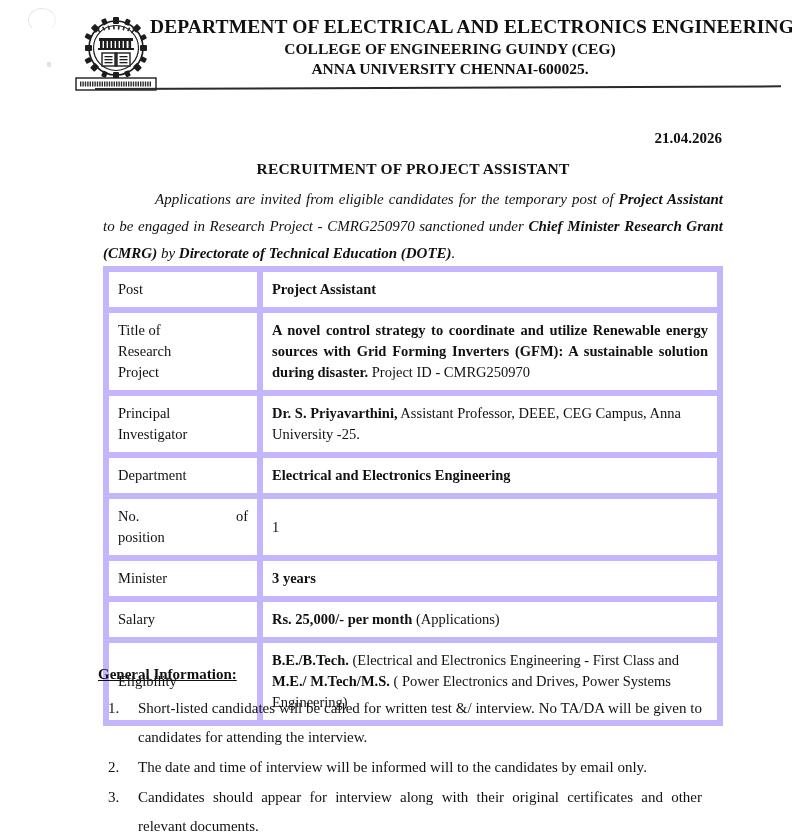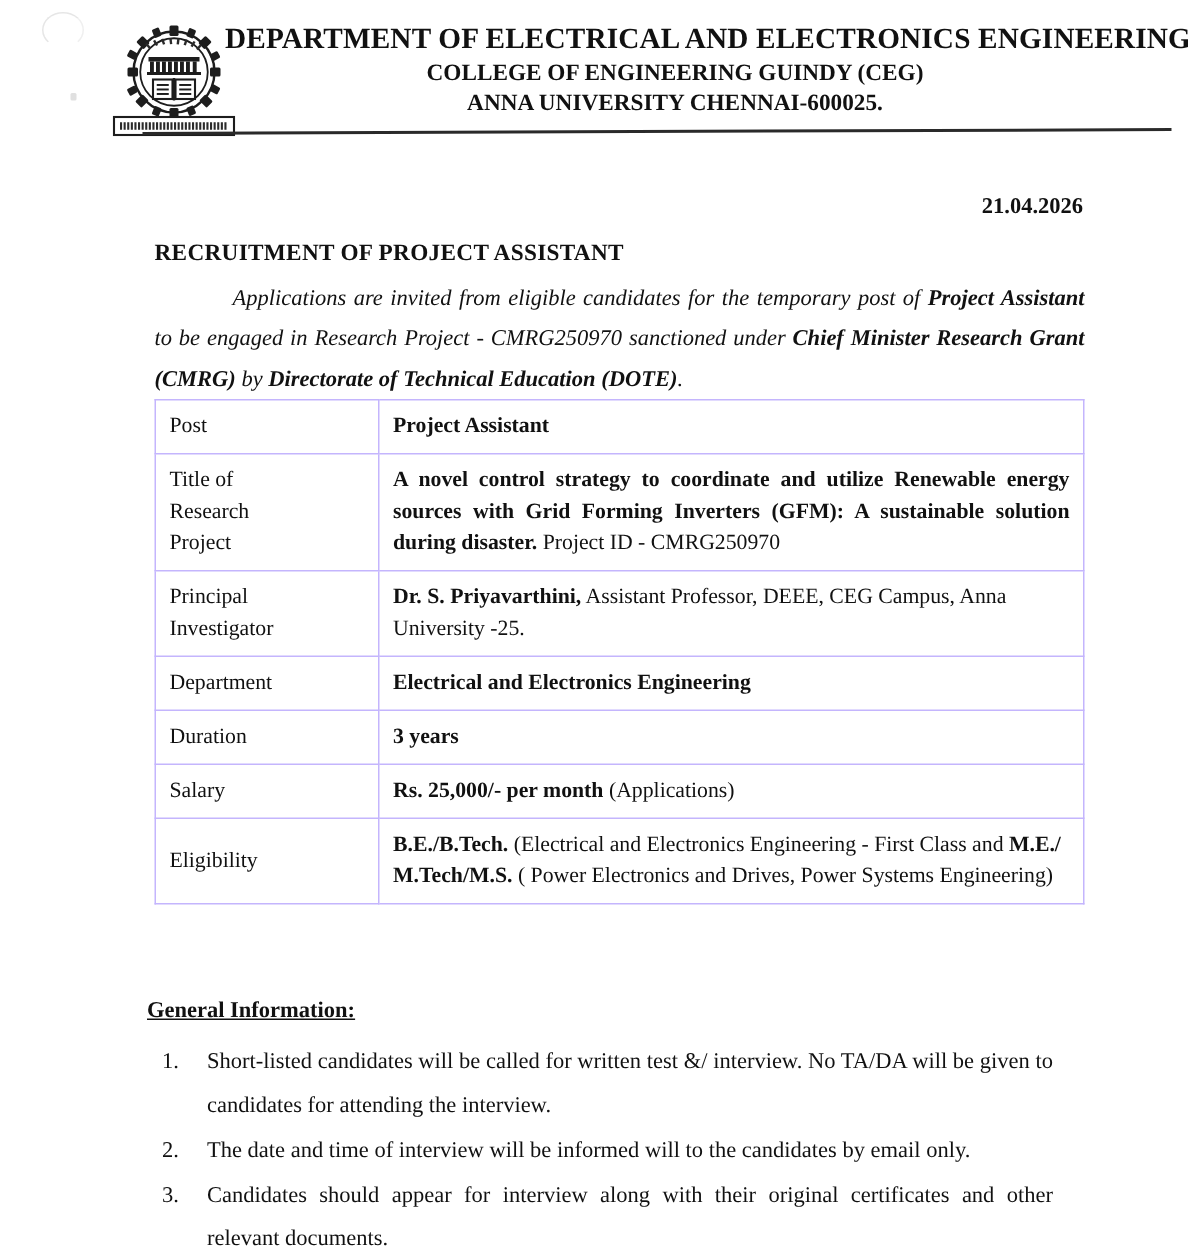--- a/index.html
+++ b/index.html
@@ -106,21 +106,21 @@
     top: 130px;
     font-size: 15px;
     font-weight: bold;
   }
 
   .doc-title {
     position: absolute;
     left: 103px;
     top: 160px;
     width: 620px;
-    text-align: left;
+    text-align: center;
     font-size: 15.5px;
     font-weight: bold;
     letter-spacing: .2px;
   }
 
   .intro {
     position: absolute;
     left: 103px;
     top: 186px;
     width: 620px;
@@ -135,21 +135,21 @@
   
   .info-table {
     position: absolute;
     left: 103px;
     top: 266px;
     width: 620px;
     border-collapse: collapse;
     table-layout: fixed;
   }
   .info-table td {
-    border: 1px solid #c4b5fd;
+    border: 6px solid #c4b5fd;
     vertical-align: top;
     padding: 7px 9px 7px 9px;
     font-size: 14.5px;
     line-height: 21px;
   }
   .info-table td.label {
     width: 130px;
   }
   .info-table td.label.mid {
     vertical-align: middle;
@@ -366,23 +366,33 @@
           <div>Investigator</div>
         </td>
         <td class="value pi-cell"><b>Dr. S. Priyavarthini,</b><span> Assistant Professor, DEEE, CEG Campus, Anna University -25.</span></td>
       </tr>
 
       <tr>
         <td class="label mid">Department</td>
         <td class="value mid"><b class="bold">Electrical and Electronics Engineering</b></td>
       </tr>
 
-
-      <tr>
-        <td class="label mid">Duration</td>
+      <tr>
+        <td class="label">
+          <div class="lbl-justify">
+            <span>No.</span>
+            <span>of</span>
+          </div>
+          <div>position</div>
+        </td>
+        <td class="value mid">1</td>
+      </tr>
+
+      <tr>
+        <td class="label mid">Minister</td>
         <td class="value mid"><b class="bold">3 years</b></td>
       </tr>
 
       <tr>
         <td class="label mid">Salary</td>
         <td class="value"><b>Rs. 25,000/- per month</b><span> (Applications)</span></td>
       </tr>
 
       <tr>
         <td class="label mid">Eligibility</td>

